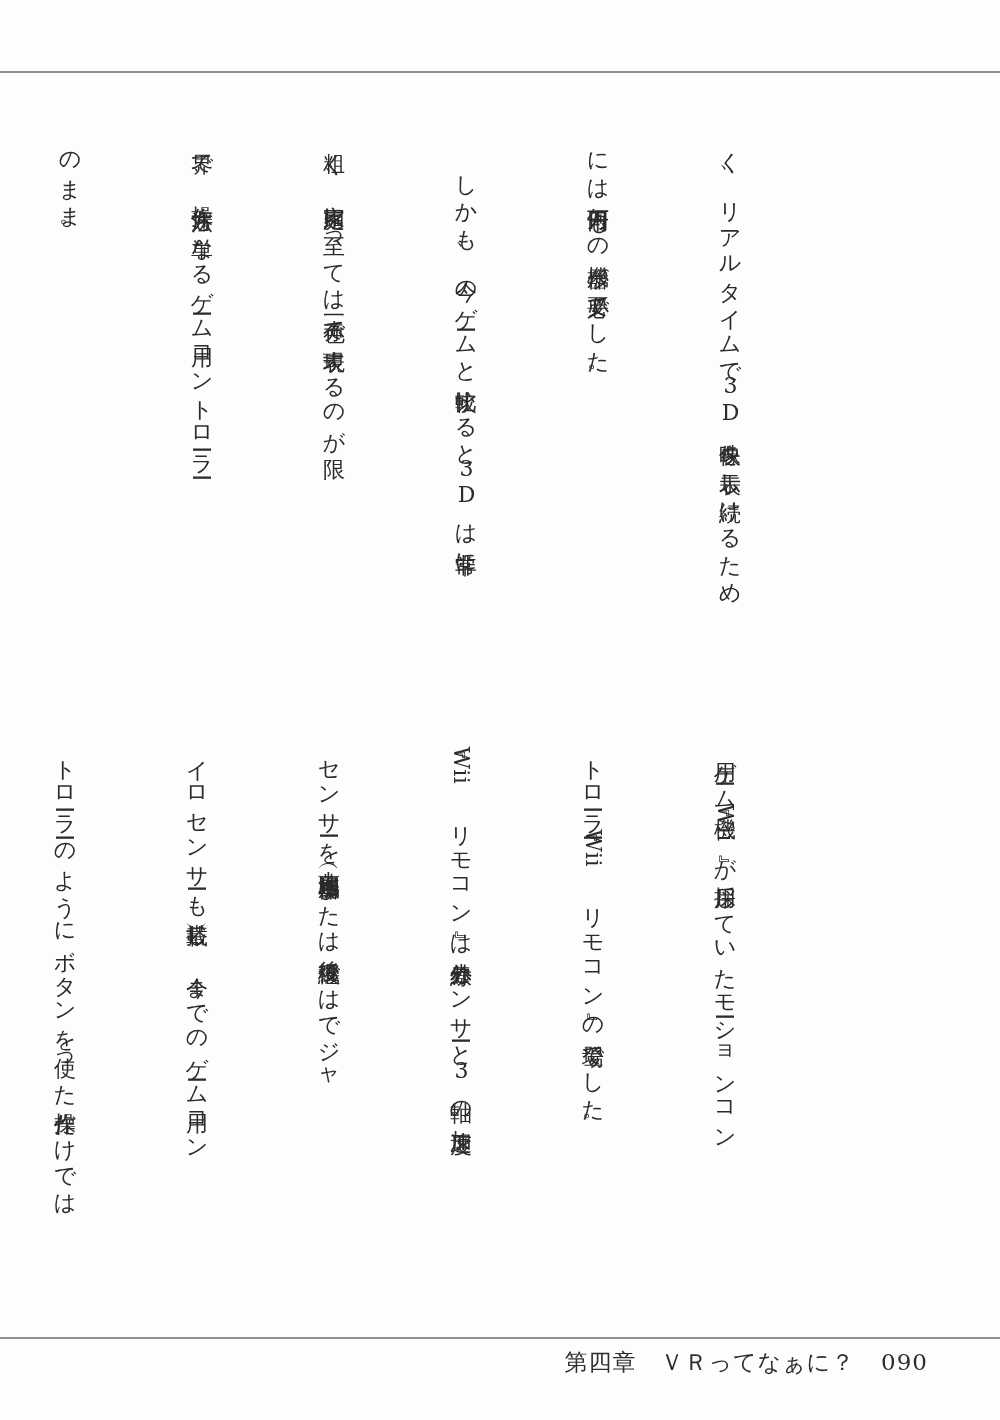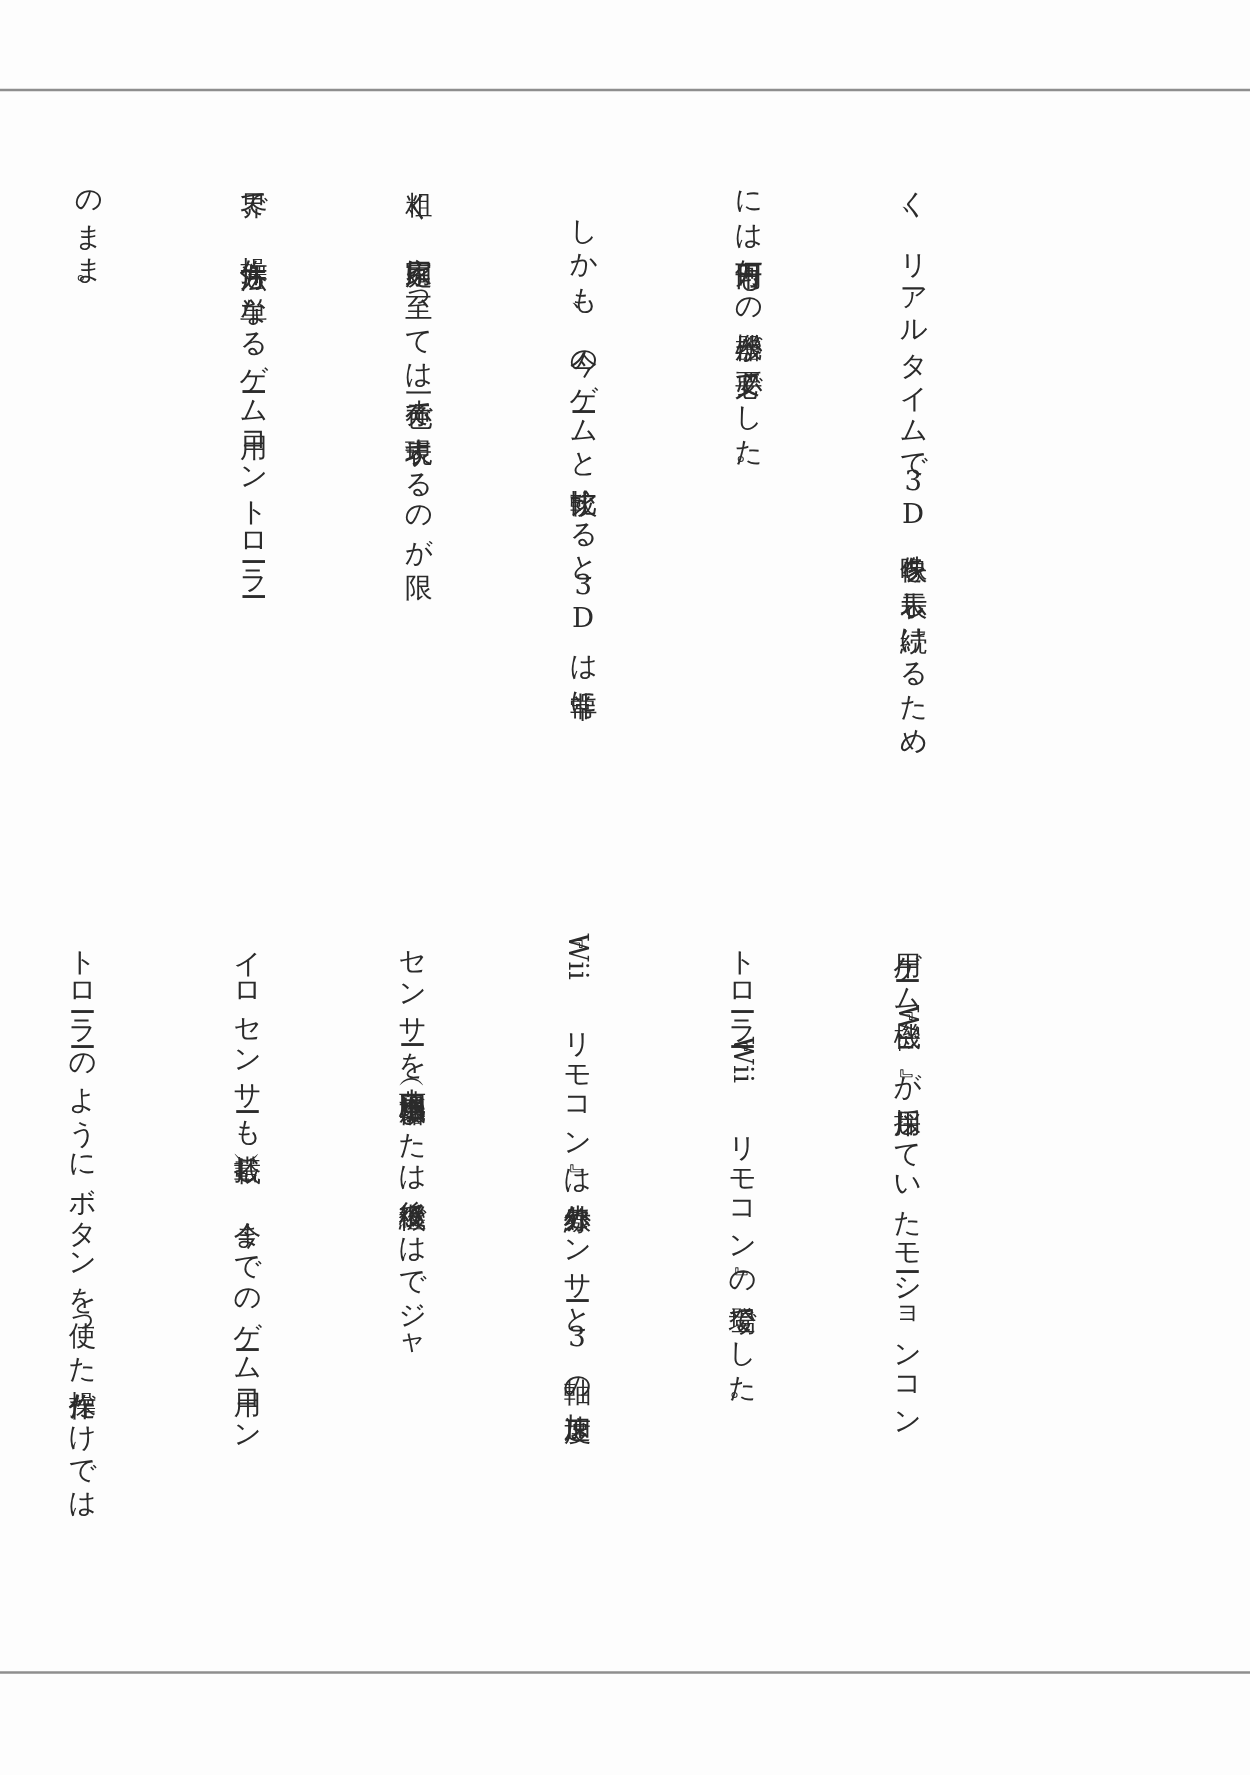--- a/index.html
+++ b/index.html
@@ -109,14 +109,19 @@
     
     
     
     
     
     
   </div>
 
   <div id="footer-rule" class="hrule"></div>
 
+  <div id="footer">
+    <span class="chapter">第四章</span>
+    <span class="title">ＶＲってなぁに？</span>
+    <span class="page-num">090</span>
+  </div>
 
 </div>
 
 </body></html>

